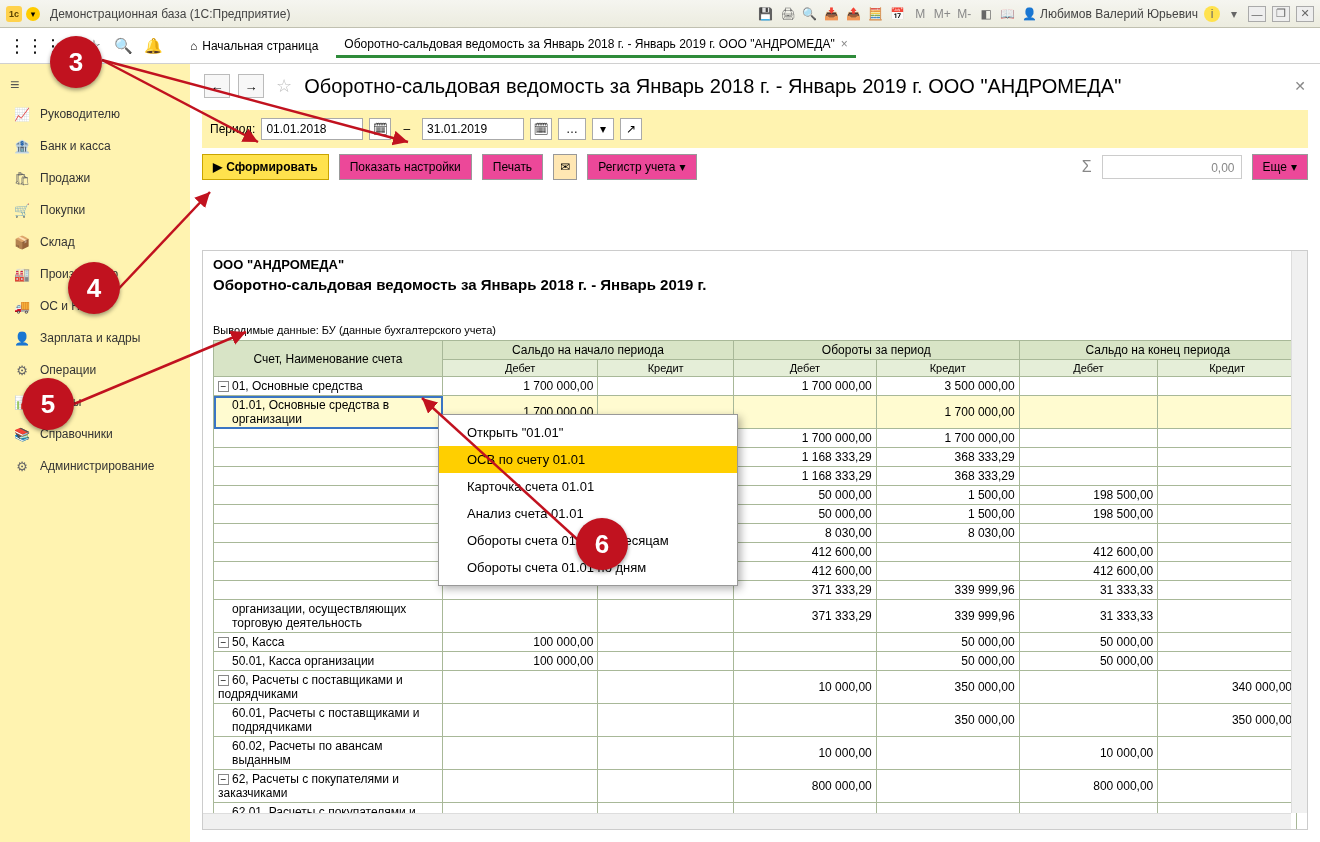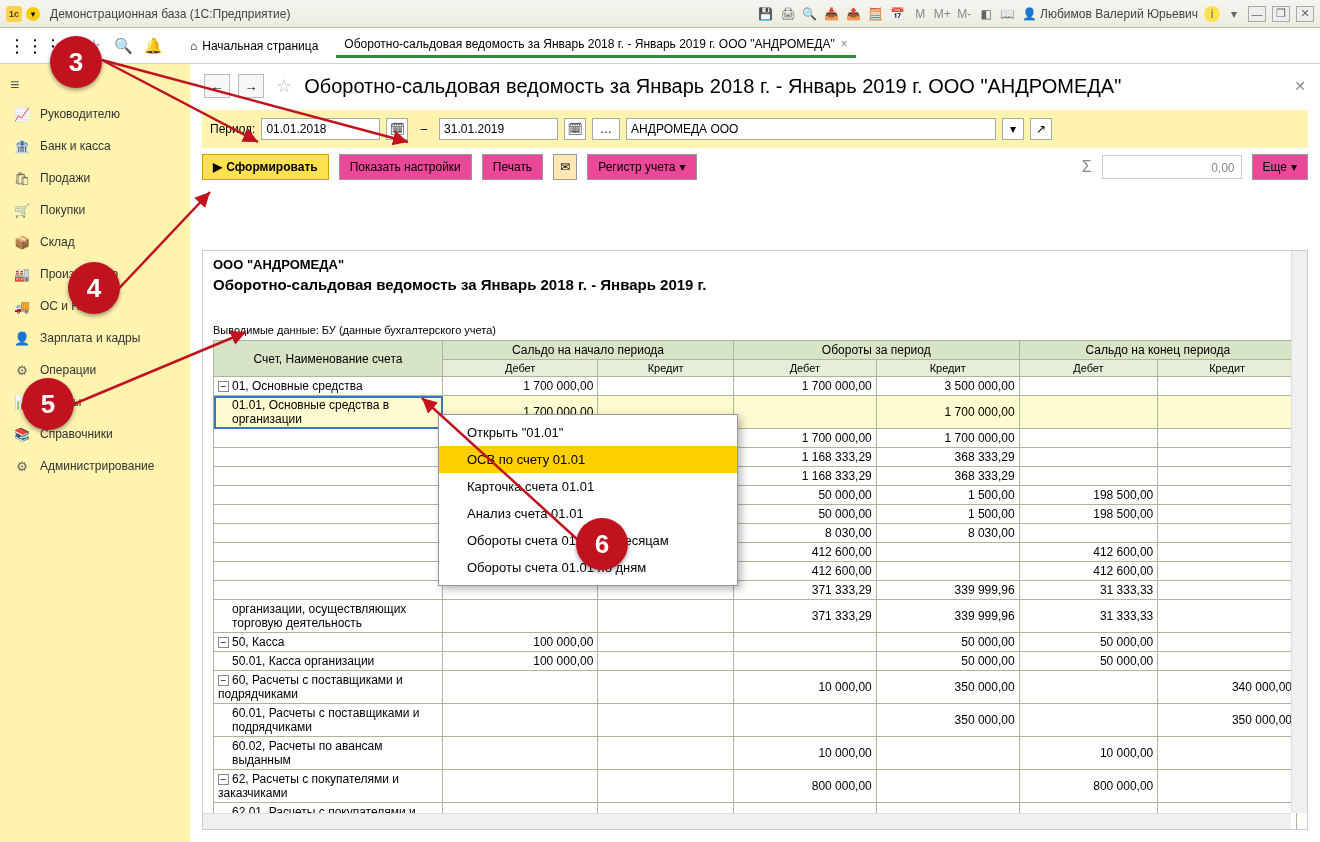--- a/index.html
+++ b/index.html
@@ -30,21 +30,21 @@
 
   .main { flex:1; position:relative; overflow:hidden; background:#fff;}
   .doc-head { padding:10px 14px 6px; display:flex; align-items:center; gap:8px;}
   .nav-btn { width:26px; height:24px; border:1px solid #bbb; background:#f7f7f7; display:flex; align-items:center; justify-content:center; cursor:pointer; font-size:13px;}
   .star { font-size:18px; color:#bbb; margin:0 4px;}
   .doc-title { font-size:20px; }
   .close-doc { margin-left:auto; font-size:14px; color:#888; cursor:pointer;}
 
   .filter-bar { margin:6px 12px; background:#fff3b0; padding:8px; display:flex; align-items:center; gap:6px; }
   .lbl { font-size:12px;}
-  .date-inp { width:119px; height:22px; border:1px solid #aaa; padding:0 4px; font-size:12px; background:#fff;}
+  .date-inp { width:102px; height:22px; border:1px solid #aaa; padding:0 4px; font-size:12px; background:#fff;}
   .cal-btn { width:22px; height:22px; border:1px solid #aaa; background:#fff; display:flex; align-items:center; justify-content:center; cursor:pointer;}
   .dash { padding:0 6px;}
   .dots-btn { width:28px; height:22px; border:1px solid #aaa; background:#fff; display:flex; align-items:center; justify-content:center; cursor:pointer;}
   .org-inp { flex:0 0 370px; height:22px; border:1px solid #aaa; padding:0 4px; font-size:12px; background:#fff;}
 
   .action-bar { margin:4px 12px 6px; display:flex; align-items:center; gap:10px;}
   .btn { height:26px; padding:0 10px; border:1px solid #999; background:#ec4899; display:flex; align-items:center; gap:4px; cursor:pointer; font-size:12px;}
   .btn.primary { background:#ffe24d; font-weight:bold; border-color:#c9a400;}
   .sum-box { margin-left:auto; display:flex; align-items:center; gap:10px;}
   .sum-field { width:140px; height:24px; border:1px solid #ccc; text-align:right; padding:0 6px; line-height:24px; color:#888;}
@@ -194,21 +194,20 @@
     </div>
 
     <div class="filter-bar">
       <span class="lbl">Период:</span>
       <input class="date-inp" value="01.01.2018" style="">
       <div class="cal-btn">🗓</div>
       <span class="dash">–</span>
       <input class="date-inp" value="31.01.2019" style="">
       <div class="cal-btn">🗓</div>
       <div class="dots-btn">…</div>
-      <input class="org-inp" value="АНДРОМЕДА ООО" style="">
       <div class="cal-btn">▾</div>
       <div class="cal-btn">↗</div>
     </div>
 
     <div class="action-bar">
       <div class="btn primary">
         <span>▶</span>
         <span>Сформировать</span>
       </div>
       <div class="btn">

